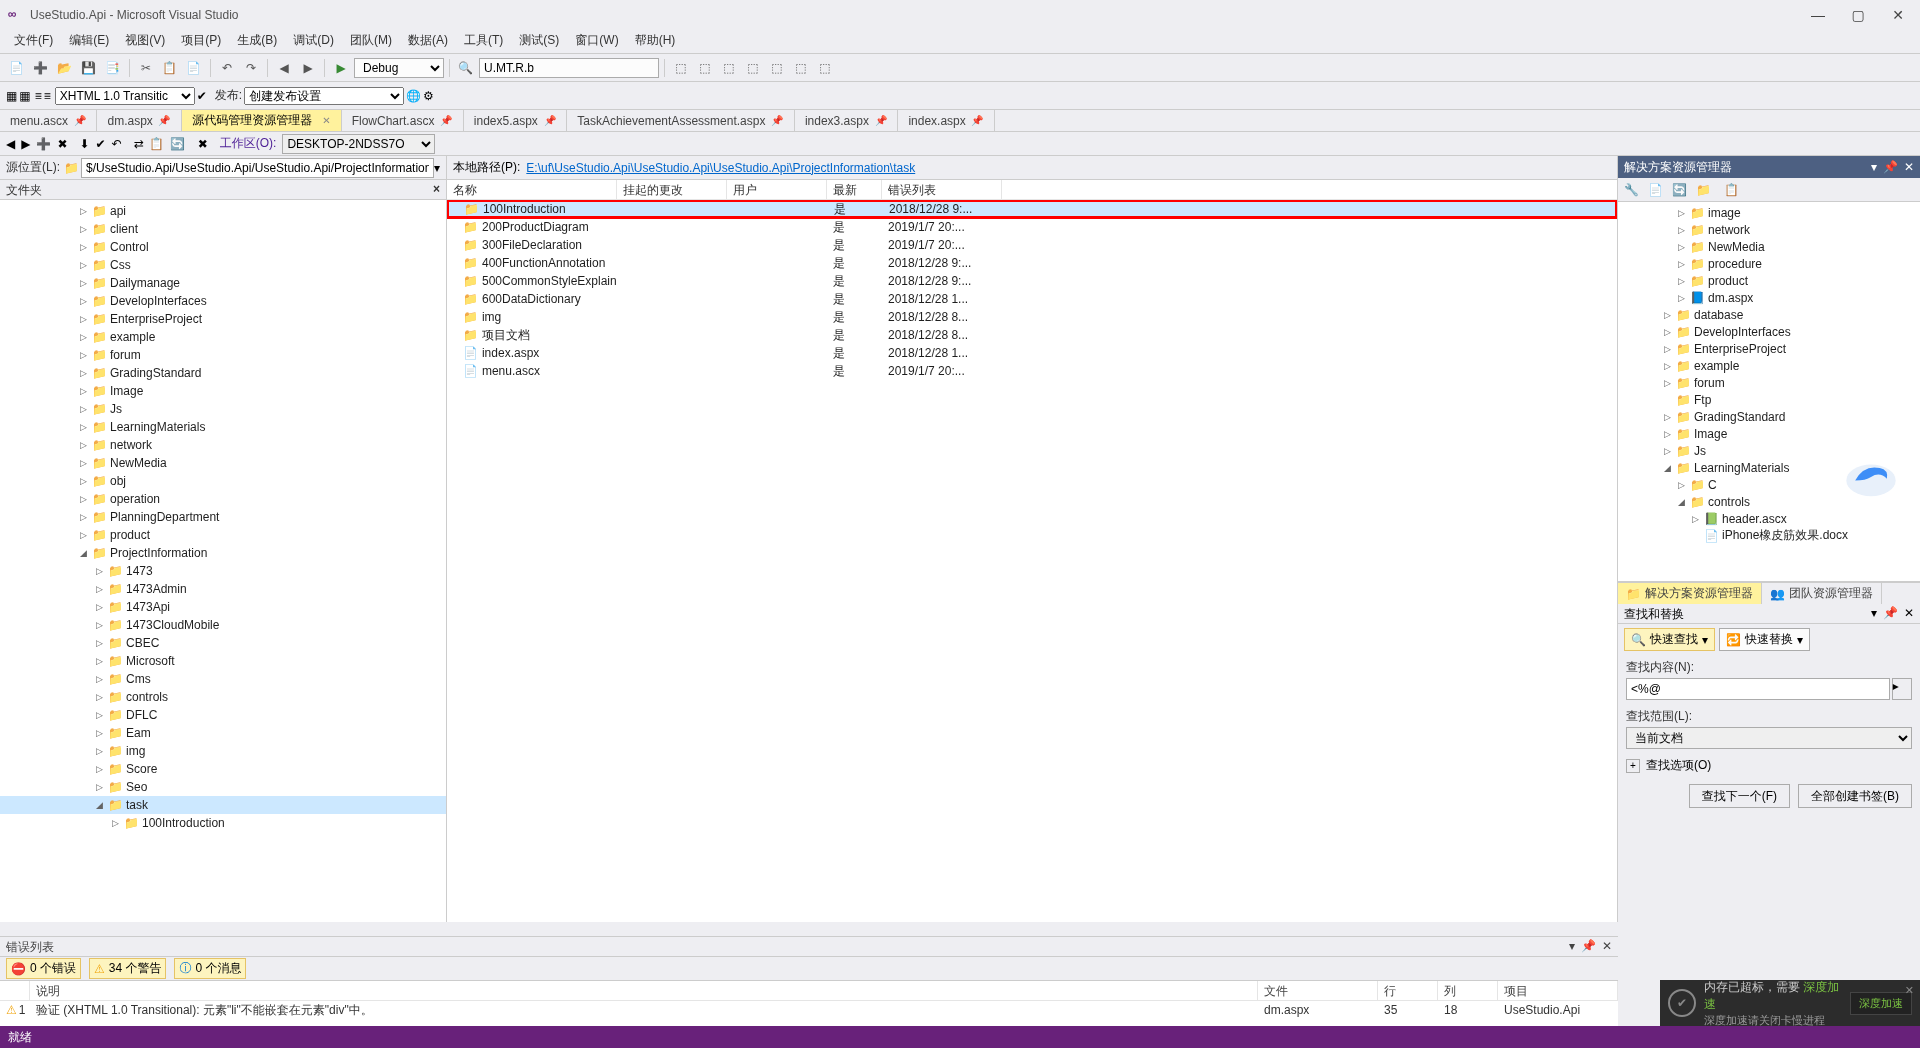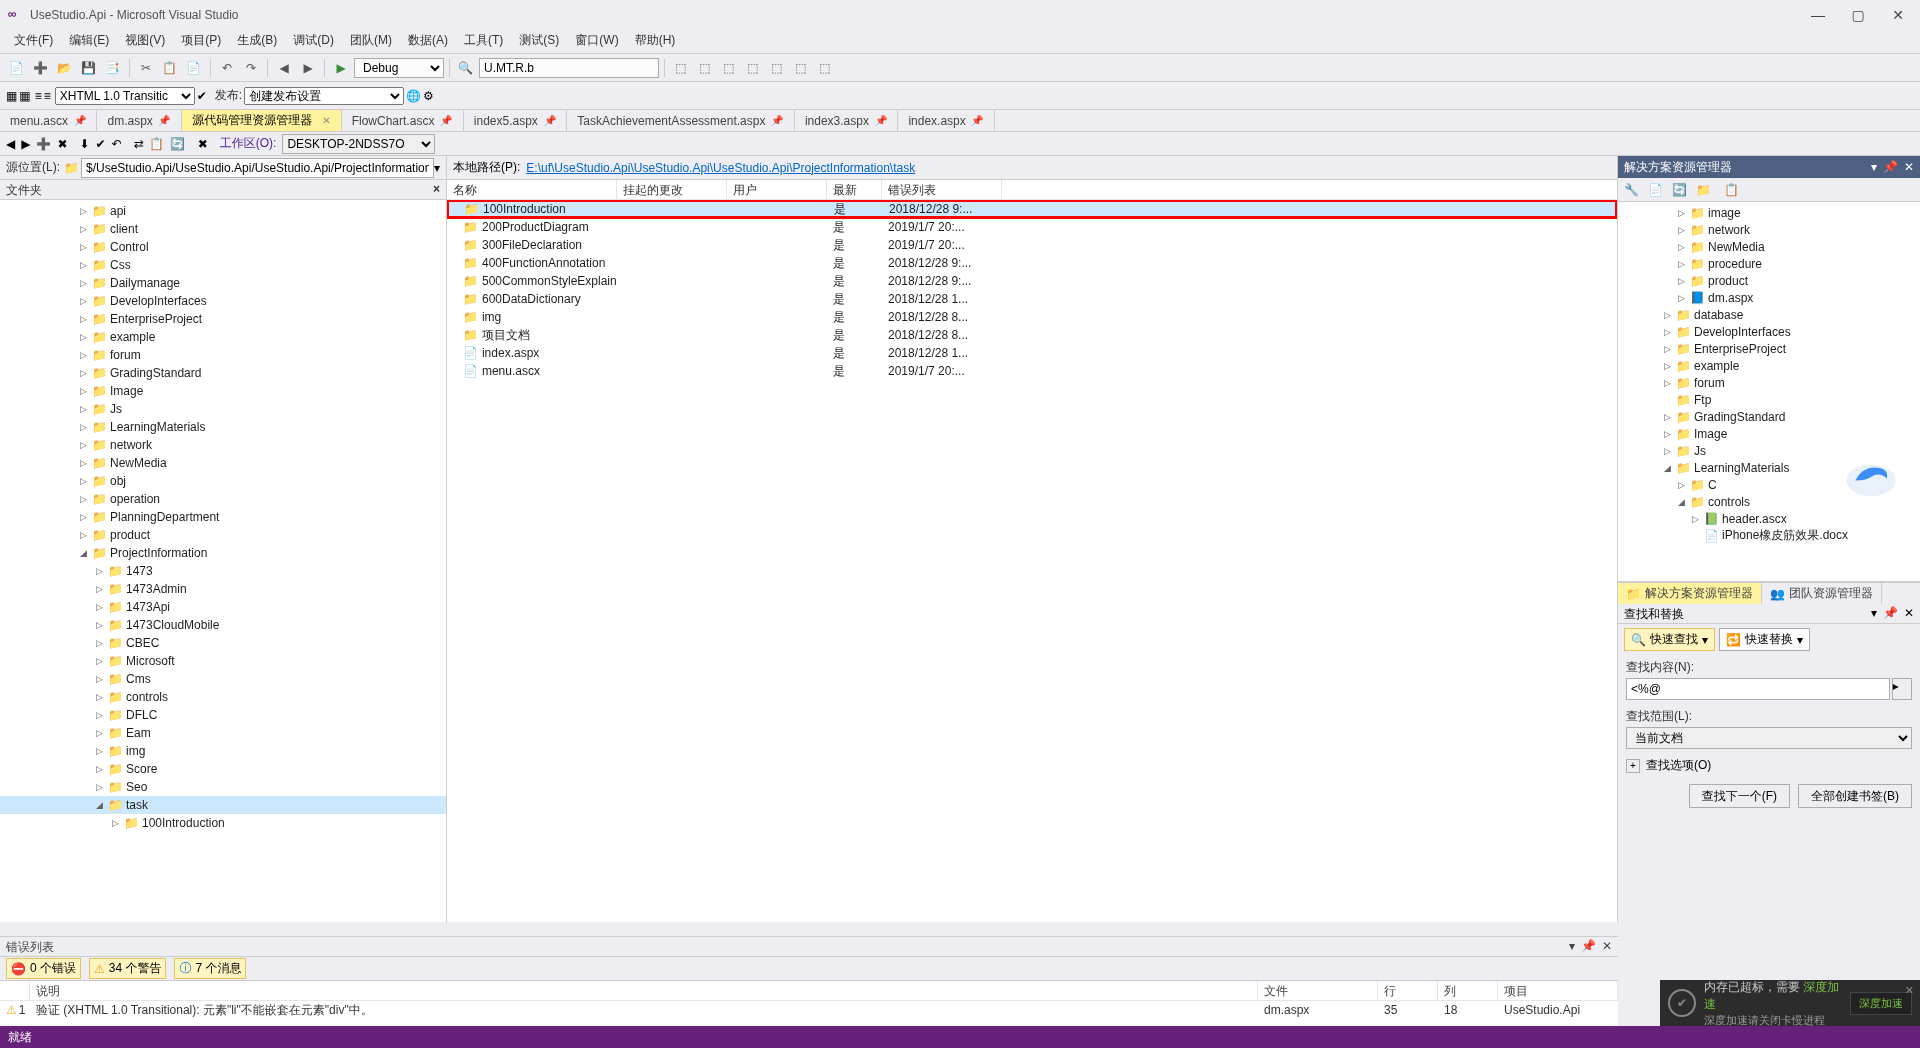--- a/index.html
+++ b/index.html
@@ -716,21 +716,21 @@
     <div class="f on">
         <span style="color:#e81123">⛔</span>
         <span>0 个错误</span>
       </div>
     <div class="f on">
         <span style="color:#f0a30a">⚠</span>
         <span>34 个警告</span>
       </div>
     <div class="f on">
         <span style="color:#0078d4">ⓘ</span>
-        <span>7 个消息</span>
+        <span>0 个消息</span>
       </div>
   </div>
   <div class="ehdr">
     <div class="ec" style="width:30px"></div>
     <div class="ec" style="flex:1">说明</div>
     <div class="ec" style="width:120px">文件</div>
     <div class="ec" style="width:60px">行</div>
     <div class="ec" style="width:60px">列</div>
     <div class="ec" style="width:120px">项目</div>
   </div>

